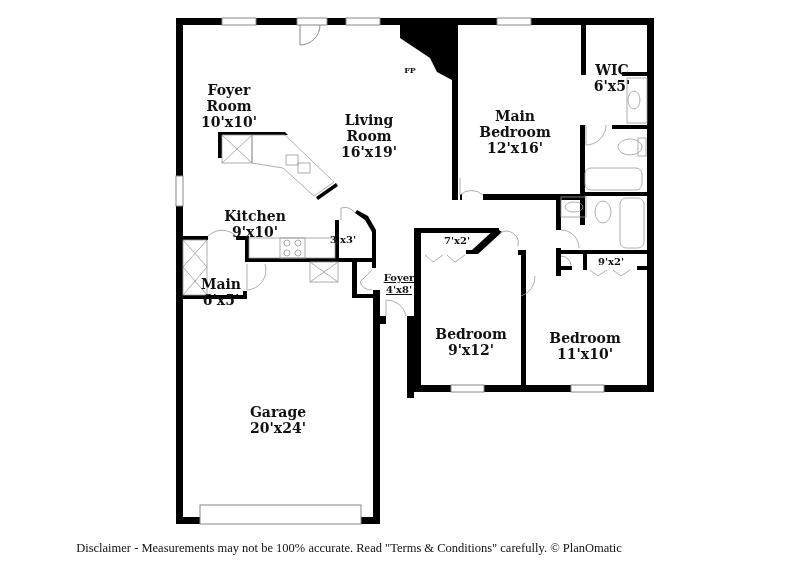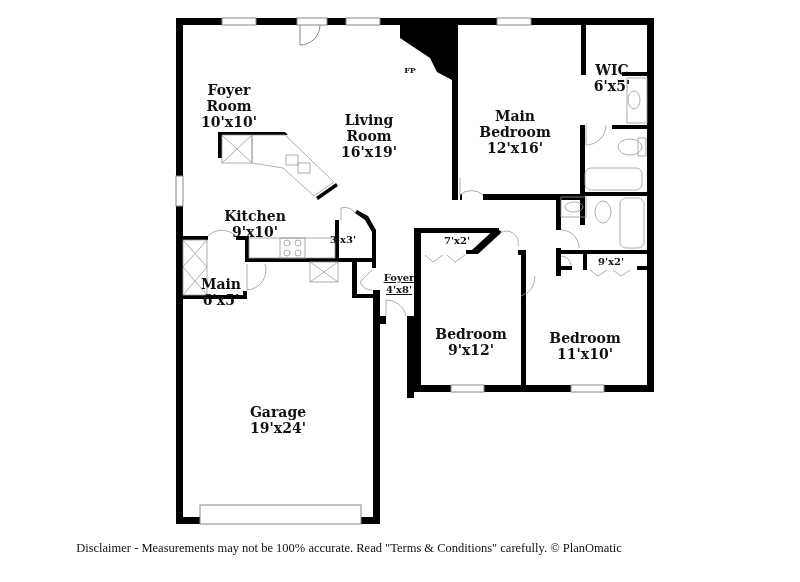--- a/index.html
+++ b/index.html
@@ -213,16 +213,16 @@
   <span class="dim">9'x12'</span>
 </div>
 
 <div class="room-label lg" style="left:585px; top:306px;">
   <span class="name">Bedroom</span>
   <span class="dim">11'x10'</span>
 </div>
 
 <div class="room-label lg" style="left:278px; top:380px;text-align:center;">
   <span class="name">Garage</span>
-  <span class="dim">19'x24'</span>
+  <span class="dim">20'x24'</span>
 </div>
 
 <div class="disclaimer">Disclaimer - Measurements may not be 100% accurate. Read "Terms &amp; Conditions" carefully. © PlanOmatic</div>
 
 </body></html>

